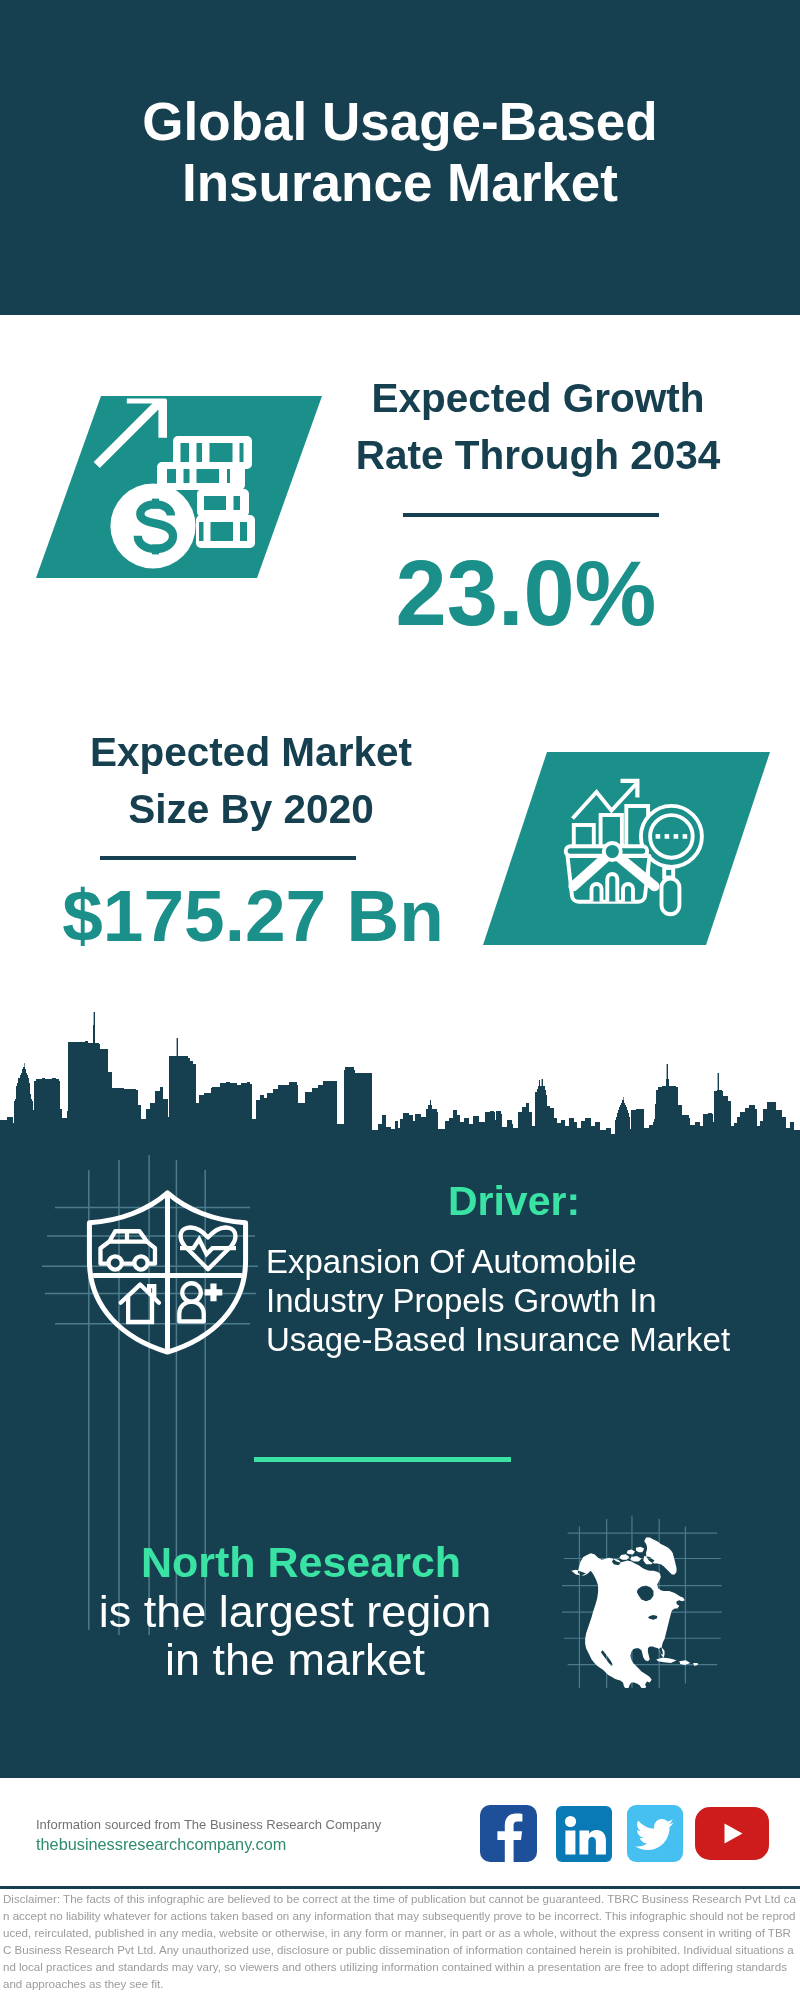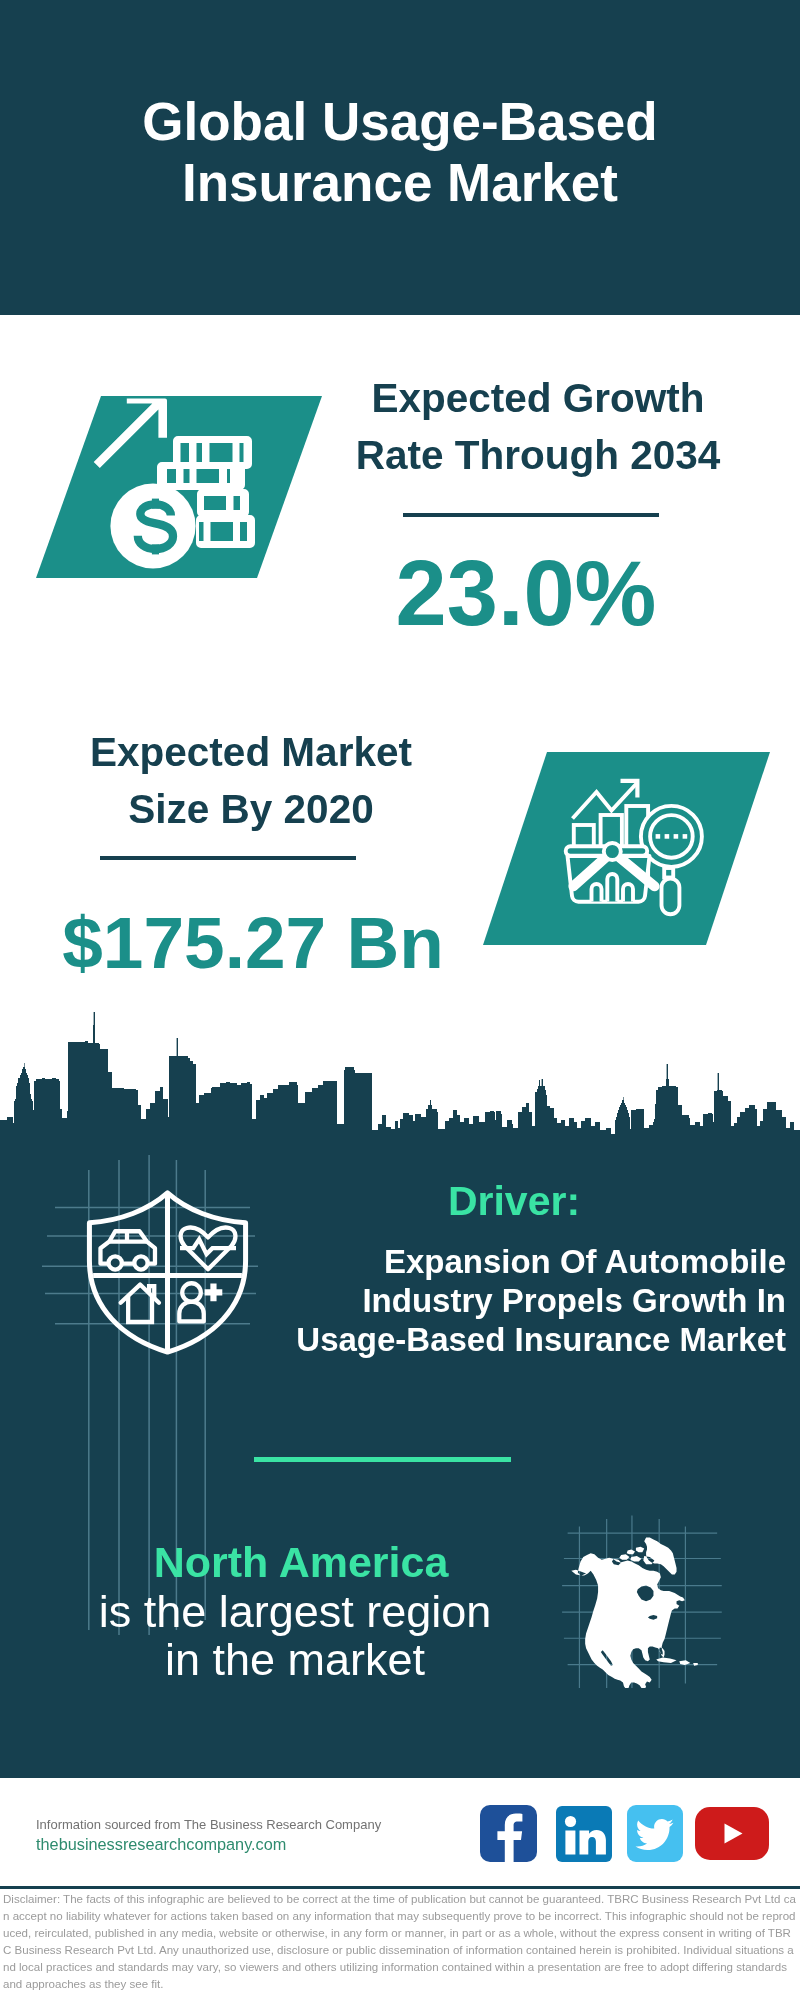--- a/index.html
+++ b/index.html
@@ -22,31 +22,31 @@
   .stat-head { position:absolute; color:#16404F; font-size:40.5px; font-weight:bold; line-height:57px; text-align:center; }
   .stat-rule { position:absolute; height:4px; background:#16404F; }
   .stat-value { position:absolute; color:#1B8F89; font-weight:bold; text-align:center; }
 
   .s1-head { left:338px; top:370px; width:400px; }
   .s1-rule { left:403px; top:513px; width:256px; }
   .s1-value { left:332px; top:547px; width:388px; font-size:92px; line-height:92px; }
 
   .s2-head { left:51px; top:724px; width:400px; }
   .s2-rule { left:100px; top:856px; width:256px; }
-  .s2-value { left:46px; top:879px; width:414px; font-size:73px; line-height:73px;margin-top:27px; }
+  .s2-value { left:46px; top:879px; width:414px; font-size:73px; line-height:73px; }
 
   .icon1 { position:absolute; left:34px; top:-4px; width:190px; height:182px; }
   .para1wrap { position:absolute; left:36px; top:396px; width:286px; height:182px;
            clip-path: polygon(65px 0, 286px 0, 221px 182px, 0 182px); background:#1B8F89; }
   .icon2 { position:absolute; left:73px; top:21px; width:152px; height:152px; }
 
   .driver-head { position:absolute; left:274px; top:1180px; width:480px; text-align:center;
      color:#3AE3A4; font-size:41px; font-weight:bold; line-height:42px; }
-  .driver-body { position:absolute; left:266px; top:1242px; width:520px; text-align:right;
-     color:#ffffff; font-size:33px; font-weight:bold; line-height:39px; }
+  .driver-body { position:absolute; left:266px; top:1242px; width:520px; text-align:left;
+     color:#ffffff; font-size:33px; font-weight:normal; line-height:39px; }
   .shield-icon { position:absolute; left:85px; top:1190px; width:165px; height:165px; }
 
   .green-rule { position:absolute; left:254px; top:1457px; width:257px; height:5px; background:#3AE3A4; }
 
   .region-name { position:absolute; left:46px; top:1538px; width:510px; text-align:center;
      color:#3AE3A4; font-size:43px; font-weight:bold; line-height:48px; }
   .region-body { position:absolute; left:40px; top:1588px; width:510px; text-align:center;
      color:#ffffff; font-size:45px; font-weight:normal; line-height:48px; }
   .map-icon { position:absolute; left:556px; top:1508px; width:170px; height:180px; }
 
@@ -148,21 +148,21 @@
   <svg class="map-icon" viewBox="0 0 175 195">
     <g stroke="#4A7A8C" stroke-width="1.3" fill="none">
       <path d="M20.8 20 V195 M50.3 12 V195 M77.7 8 V195 M107.2 12 V195 M135.6 20 V190"></path>
       <path d="M8 27.3 H170 M4 54.7 H174 M2 84.2 H175 M2 112.7 H175 M4 141.1 H174 M8 169.6 H170"></path>
     </g>
     <path fill="#ffffff" fill-rule="evenodd" d="M22 58 L25 53 L29 51 L33 49 L37 50 L41 54 L45 56 L49 55 L53 54 L57 55 L61 58 L65 59 L69 58 L73 57 L77 58 L81 60 L85 62 L89 65 L93 67 L97 68 L101 68 L105 69 L108 71 L109 75 L107 79 L105 83 L106 87 L109 89 L112 90 L115 90 L118 90 L121 91 L124 92 L127 94 L130 96 L133 97 L135 100 L132 101 L129 100 L126 101 L126 104 L129 106 L127 109 L124 109 L121 111 L120 114 L119 118 L118 122 L117 126 L116 130 L115 134 L114 138 L113 142 L111 146 L110 150 L110 153 L111 156 L111 159 L109 158 L108 155 L106 152 L103 151 L100 150 L97 150 L95 152 L95 156 L96 160 L97 164 L95 166 L92 165 L90 162 L89 158 L88 154 L85 152 L82 152 L79 153 L77 156 L76 160 L77 164 L79 168 L82 171 L85 174 L88 177 L91 179 L94 181 L97 183 L99 186 L97 189 L94 188 L92 191 L93 194 L91 196 L88 195 L86 192 L83 190 L80 189 L77 189 L75 192 L74 195 L71 196 L69 193 L68 189 L65 187 L62 186 L59 185 L56 183 L52 181 L49 178 L46 175 L43 173 L40 171 L37 168 L34 164 L32 160 L30 156 L28 152 L27 147 L27 142 L28 136 L30 130 L32 124 L34 118 L36 111 L38 105 L40 98 L41 91 L41 84 L39 78 L36 72 L33 68 L30 71 L26 73 L22 73 L19 70 L20 65 Z M93 32 L97 32 L101 34 L105 36 L109 39 L113 41 L117 43 L120 46 L122 49 L123 53 L124 57 L125 61 L126 65 L126 69 L124 72 L121 72 L118 69 L115 66 L112 63 L109 61 L105 60 L102 60 L99 59 L96 57 L94 54 L93 51 L93 48 L94 45 L94 42 L93 39 L91 36 Z M104 164 L111 162 L119 163 L126 165 L120 168 L112 167 L106 166 Z M129 166 L136 165 L141 168 L135 170 L130 169 Z M144 168 L149 168 L149 170 L145 171 Z M12 68 L17 67 L23 69 L28 71 L23 73 L17 72 Z M73 46 L77 45 L81 47 L79 50 L75 50 L72 49 Z M82 43 L87 42 L91 44 L89 48 L85 48 L82 46 Z M66 51 L71 50 L75 53 L72 56 L67 56 L64 54 Z M77 53 L83 52 L88 55 L85 58 L80 58 L76 56 Z M91 52 L97 53 L102 57 L99 61 L93 61 L90 57 Z M58 55 L63 56 L66 59 L63 62 L58 61 L56 58 Z M108 151 L111 152 L113 155 L113 159 L112 162 L110 160 L108 156 L107 153 Z M46 154 L49 158 L52 162 L55 166 L57 170 L55 171 L52 167 L49 163 L46 159 L44 156 Z M97 117 L101 116 L105 117 L105 119.5 L101 121 L97 120 L95 118.5 Z M84 88 L88 85 L93 84 L98 86 L101 90 L101 95 L98 99 L93 101 L88 99 L85 95 L83 91 Z "></path>
   </svg>
   <div class="driver-head">Driver:</div>
   <div class="driver-body"><span>Expansion Of Automobile</span><br><span>Industry Propels Growth In</span><br><span>Usage-Based Insurance Market</span></div>
   <div class="green-rule"></div>
-  <div class="region-name">North America</div>
+  <div class="region-name">North Research</div>
   <div class="region-body"><span>is the largest region</span><br><span>in the market</span></div>
   <div class="footer"></div>
   <div class="footer-src">Information sourced from The Business Research Company</div>
   <div class="footer-site">thebusinessresearchcompany.com</div>
   <div class="social-row">
     <svg class="ic-fb" width="57" height="57" viewBox="0 0 57 57">
       <rect x="0" y="0" width="57" height="57" rx="10" fill="#1E5099"></rect>
       <path fill="#ffffff" d="M33.6 57V34.9h7.4l1.1-8.6h-8.5v-5.5c0-2.5.7-4.2 4.3-4.2h4.5V8.9c-.8-.1-3.5-.3-6.6-.3-6.5 0-11 4-11 11.3v6.4h-7.4v8.6h7.4V57z"></path>
     </svg>
     <svg class="ic-li" width="56" height="56" viewBox="0 0 56 56">

